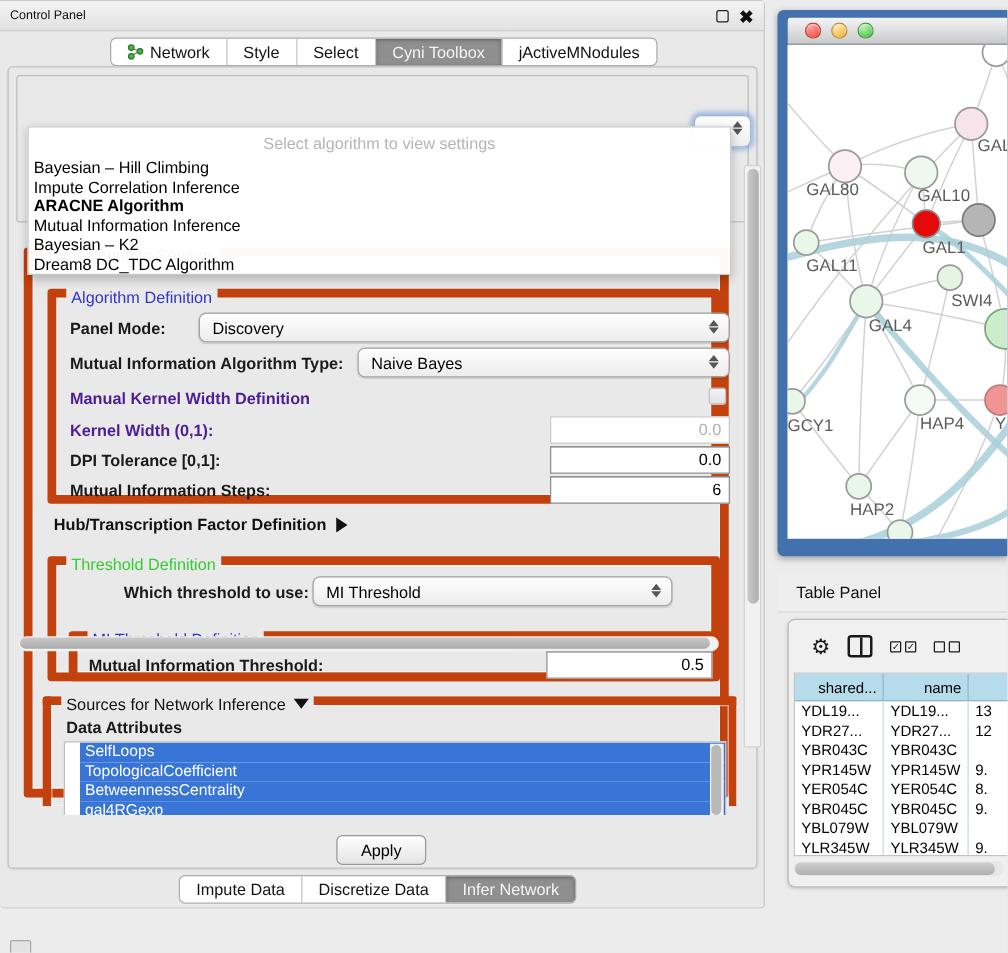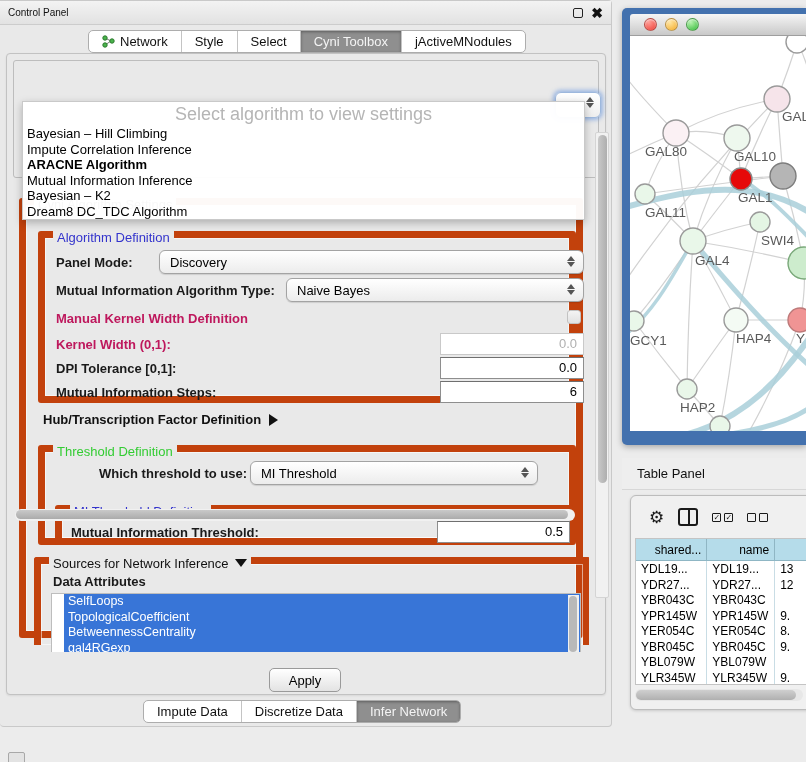--- a/index.html
+++ b/index.html
@@ -38,21 +38,21 @@
   .ghost-combo { position:absolute; left:548px; top:38px; width:46px; height:26px;
     border-radius:6px; border:1px solid #9db8dd; background:linear-gradient(#fff,#eee);
     box-shadow:0 0 4px 2px rgba(90,140,220,.55); }
   .ghost-combo .spin { position:absolute; right:6px; top:4px; }
 
   
   .algo-popup { position:absolute; left:15px; top:47px; width:563px; height:119px;
     background:rgba(255,255,255,.97); border:1px solid #c9c9c9;
     box-shadow:0 3px 8px rgba(0,0,0,.25); z-index:40; }
   .algo-placeholder { height:24px; display:flex; align-items:center; justify-content:center;
-    color:#b5b5b5; font-size:18px; }
+    color:#b5b5b5; font-size:13px; }
   .algo-item { font-size:13px; color:#000; padding:0 0 0 4px; height:15.5px; line-height:15.5px; white-space:nowrap; }
   .algo-item.highlight { font-weight:bold; }
 
   
   .settings-viewport { position:absolute; left:2px; top:130px; width:580px; height:468px; overflow:hidden; }
   .vscrollbar { position:absolute; right:2px; top:131px; width:14px; height:466px;
     background:#f1f1f1; border:1px solid #d4d4d4; border-radius:2px; }
   .vscrollbar .thumb { position:absolute; left:1.5px; top:2px; width:9px; height:348px;
     background:linear-gradient(90deg,#c9c9c9,#aeaeae); border-radius:5px; }
   .hscrollbar { position:absolute; left:8px; top:455px; width:560px; height:12px;
@@ -62,21 +62,21 @@
 
   
   .groupbox { position:absolute; border:7px solid #c2410c; border-radius:3px;
     box-shadow:inset 0 0 0 1px rgba(255,255,255,.55); }
   .groupbox > legend, .legend { position:absolute; top:-8px; left:8px; background:#e9e9e9;
     padding:0 4px; font-size:13px; color:#111; white-space:nowrap; }
   .legend.blue { color:#3333cc; }
   .legend.green { color:#33cc33; }
 
   .field-label { position:absolute; font-size:13px; font-weight:bold; color:#1a1a1a; white-space:nowrap; }
-  .field-label.disabled { color:#be185d; }
+  .field-label.disabled { color:#4c1d95; }
 
   .combobox { position:absolute; height:24px; border:1px solid #a3a3a3; border-radius:6px;
     background:linear-gradient(#ffffff,#ececec); display:flex; align-items:center;
     padding:0 22px 0 10px; font-size:13px; color:#000; box-shadow:0 1px 1px rgba(0,0,0,.12); }
   .spin { position:absolute; right:8px; top:5px; width:9px; display:flex; flex-direction:column;
     align-items:center; gap:1px; }
   .spin i { width:0; height:0; border-left:4px solid transparent; border-right:4px solid transparent; }
   .spin .up { border-bottom:5px solid #555; }
   .spin .dn { border-top:5px solid #555; }
 

